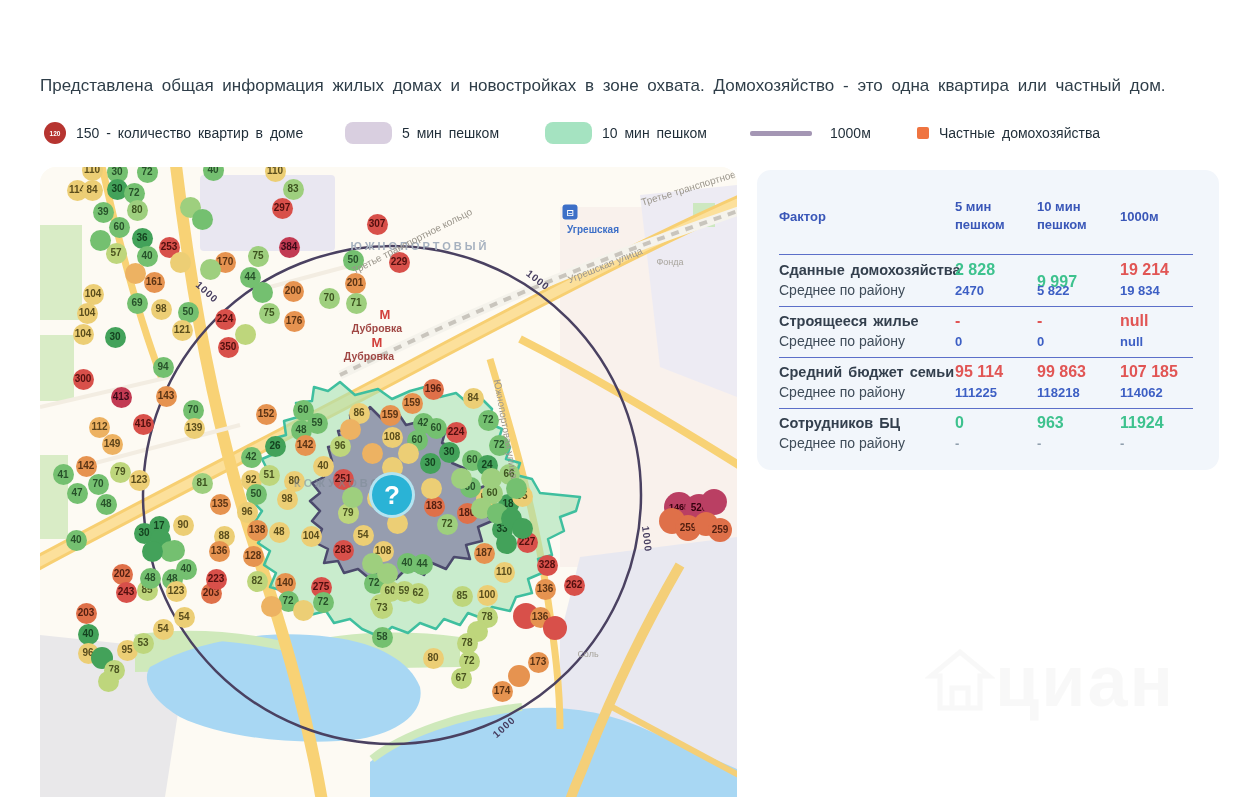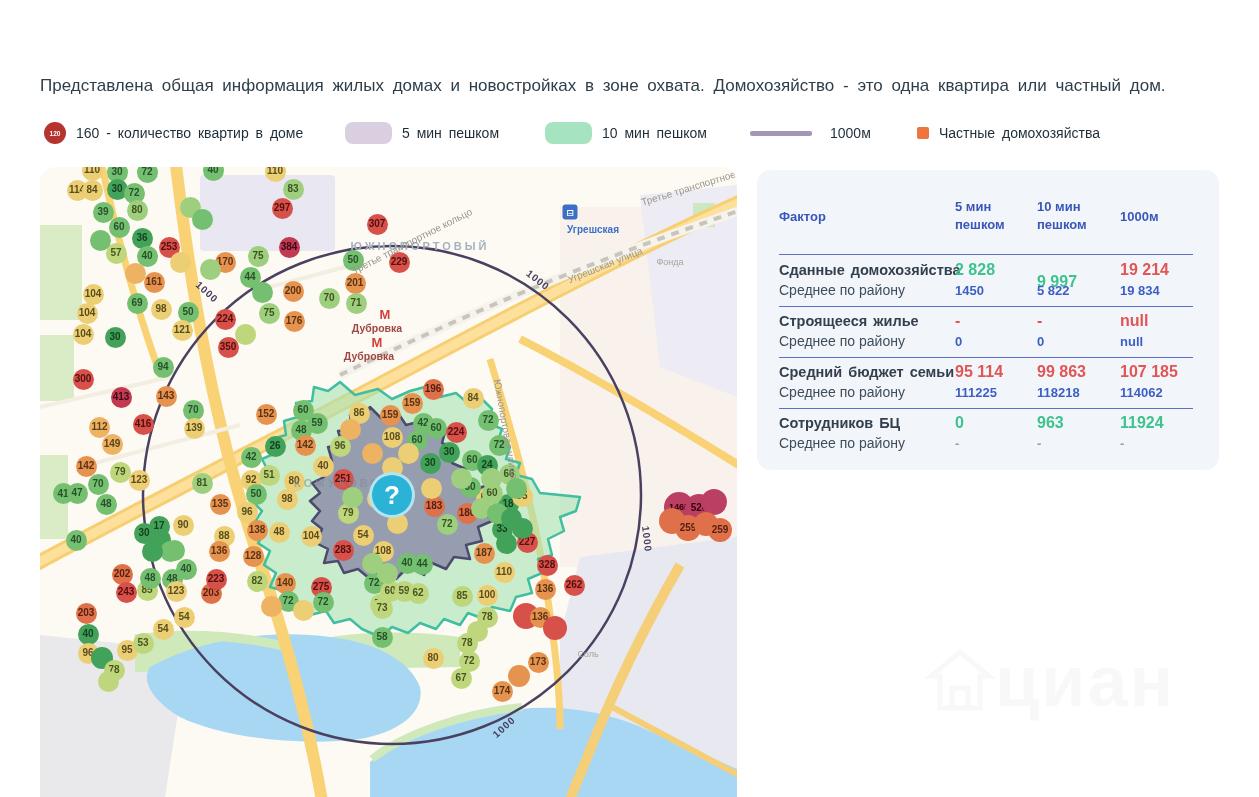--- a/index.html
+++ b/index.html
@@ -65,21 +65,21 @@
 </style>
 </head>
 <body>
 
 <div id="stage">
 
   <div id="page-subtitle">Представлена общая информация жилых домах и новостройках в зоне охвата. Домохозяйство - это одна квартира или частный дом.</div>
 
   <div class="legend-item" style="left:44px;">
     <div class="lg-dot" style="background:#b63430;">120</div>
-    <div class="legend-label">160 - количество квартир в доме</div>
+    <div class="legend-label">150 - количество квартир в доме</div>
   </div>
   <div class="legend-item" style="left:345px;">
     <div class="lg-swatch" style="background:#d9cfe0;"></div>
     <div class="legend-label">5 мин пешком</div>
   </div>
   <div class="legend-item" style="left:545px;">
     <div class="lg-swatch" style="background:#a5e3c1;"></div>
     <div class="legend-label">10 мин пешком</div>
   </div>
   <div class="legend-item" style="left:750px;">
@@ -181,21 +181,21 @@
         <div class="dot d-r2" style="left: 70.5px; top: 219.5px; width: 21px; height: 21px;">413</div>
         <div class="dot d-o2" style="left: 115.5px; top: 218.5px; width: 21px; height: 21px;">143</div>
         <div class="dot d-g2" style="left: 142.5px; top: 232.5px; width: 21px; height: 21px;">70</div>
         <div class="dot d-o1" style="left: 49px; top: 249.5px; width: 21px; height: 21px; text-align: center;">112</div>
         <div class="dot d-r" style="left: 92.5px; top: 246.5px; width: 21px; height: 21px;">416</div>
         <div class="dot d-y" style="left: 143.5px; top: 250.5px; width: 21px; height: 21px;">139</div>
         <div class="dot d-o1" style="left: 61.5px; top: 266.5px; width: 21px; height: 21px;">149</div>
         <div class="dot d-o2" style="left: 35.5px; top: 288.5px; width: 21px; height: 21px;">142</div>
         <div class="dot d-yg" style="left: 69.5px; top: 294.5px; width: 21px; height: 21px;">79</div>
         <div class="dot d-y" style="left: 88.5px; top: 302.5px; width: 21px; height: 21px;">123</div>
-        <div class="dot d-g2" style="left: 12.5px; top: 316px; width: 21px; height: 21px;">41</div>
+        <div class="dot d-g2" style="left: 12.5px; top: 297px; width: 21px; height: 21px;">41</div>
         <div class="dot d-g2" style="left: 26.5px; top: 315.5px; width: 21px; height: 21px;">47</div>
         <div class="dot d-g2" style="left: 47.5px; top: 306.5px; width: 21px; height: 21px;">70</div>
         <div class="dot d-g2" style="left: 55.5px; top: 326.5px; width: 21px; height: 21px;">48</div>
         <div class="dot d-g2" style="left: 25.5px; top: 362.5px; width: 21px; height: 21px;">40</div>
         <div class="dot d-o3" style="left: 71.5px; top: 396.5px; width: 21px; height: 21px;">202</div>
         <div class="dot d-r" style="left: 75.5px; top: 414.5px; width: 21px; height: 21px;">243</div>
         <div class="dot d-yg" style="left: 96.5px; top: 412.5px; width: 21px; height: 21px;">85</div>
         <div class="dot d-g1" style="left: 93.5px; top: 355.5px; width: 21px; height: 21px;">30</div>
         <div class="dot d-g1" style="left: 108.5px; top: 348.5px; width: 21px; height: 21px;">17</div>
         <div class="dot d-y" style="left: 132.5px; top: 347.5px; width: 21px; height: 21px;">90</div>
@@ -363,21 +363,21 @@
     <div class="th" style="left:198px;top:28px;width:60px;">5 мин пешком</div>
     <div class="th" style="left:280px;top:28px;width:64px;">10 мин пешком</div>
     <div class="th" style="left:363px;top:38px;">1000м</div>
     <div class="tdivider" style="top:84px;"></div>
 
     <div class="rname" style="left:22px;top:92px;">Сданные домохозяйства</div>
     <div class="val v-green" style="left:198px;top:91px;">2 828</div>
     <div class="val v-green" style="left:280px;top:91px;margin-top:12px;">9 997</div>
     <div class="val v-red" style="left:363px;top:91px;">19 214</div>
     <div class="ravg" style="left:22px;top:112px;">Среднее по району</div>
-    <div class="avgval v-blue" style="left:198px;top:113px;">1450</div>
+    <div class="avgval v-blue" style="left:198px;top:113px;">2470</div>
     <div class="avgval v-blue" style="left:280px;top:113px;">5 822</div>
     <div class="avgval v-blue" style="left:363px;top:113px;">19 834</div>
     <div class="tdivider" style="top:136px;"></div>
 
     <div class="rname" style="left:22px;top:143px;">Строящееся жилье</div>
     <div class="val v-red" style="left:198px;top:142px;">-</div>
     <div class="val v-red" style="left:280px;top:142px;">-</div>
     <div class="val v-red" style="left:363px;top:142px;">null</div>
     <div class="ravg" style="left:22px;top:163px;">Среднее по району</div>
     <div class="avgval v-blue" style="left:198px;top:164px;">0</div>

